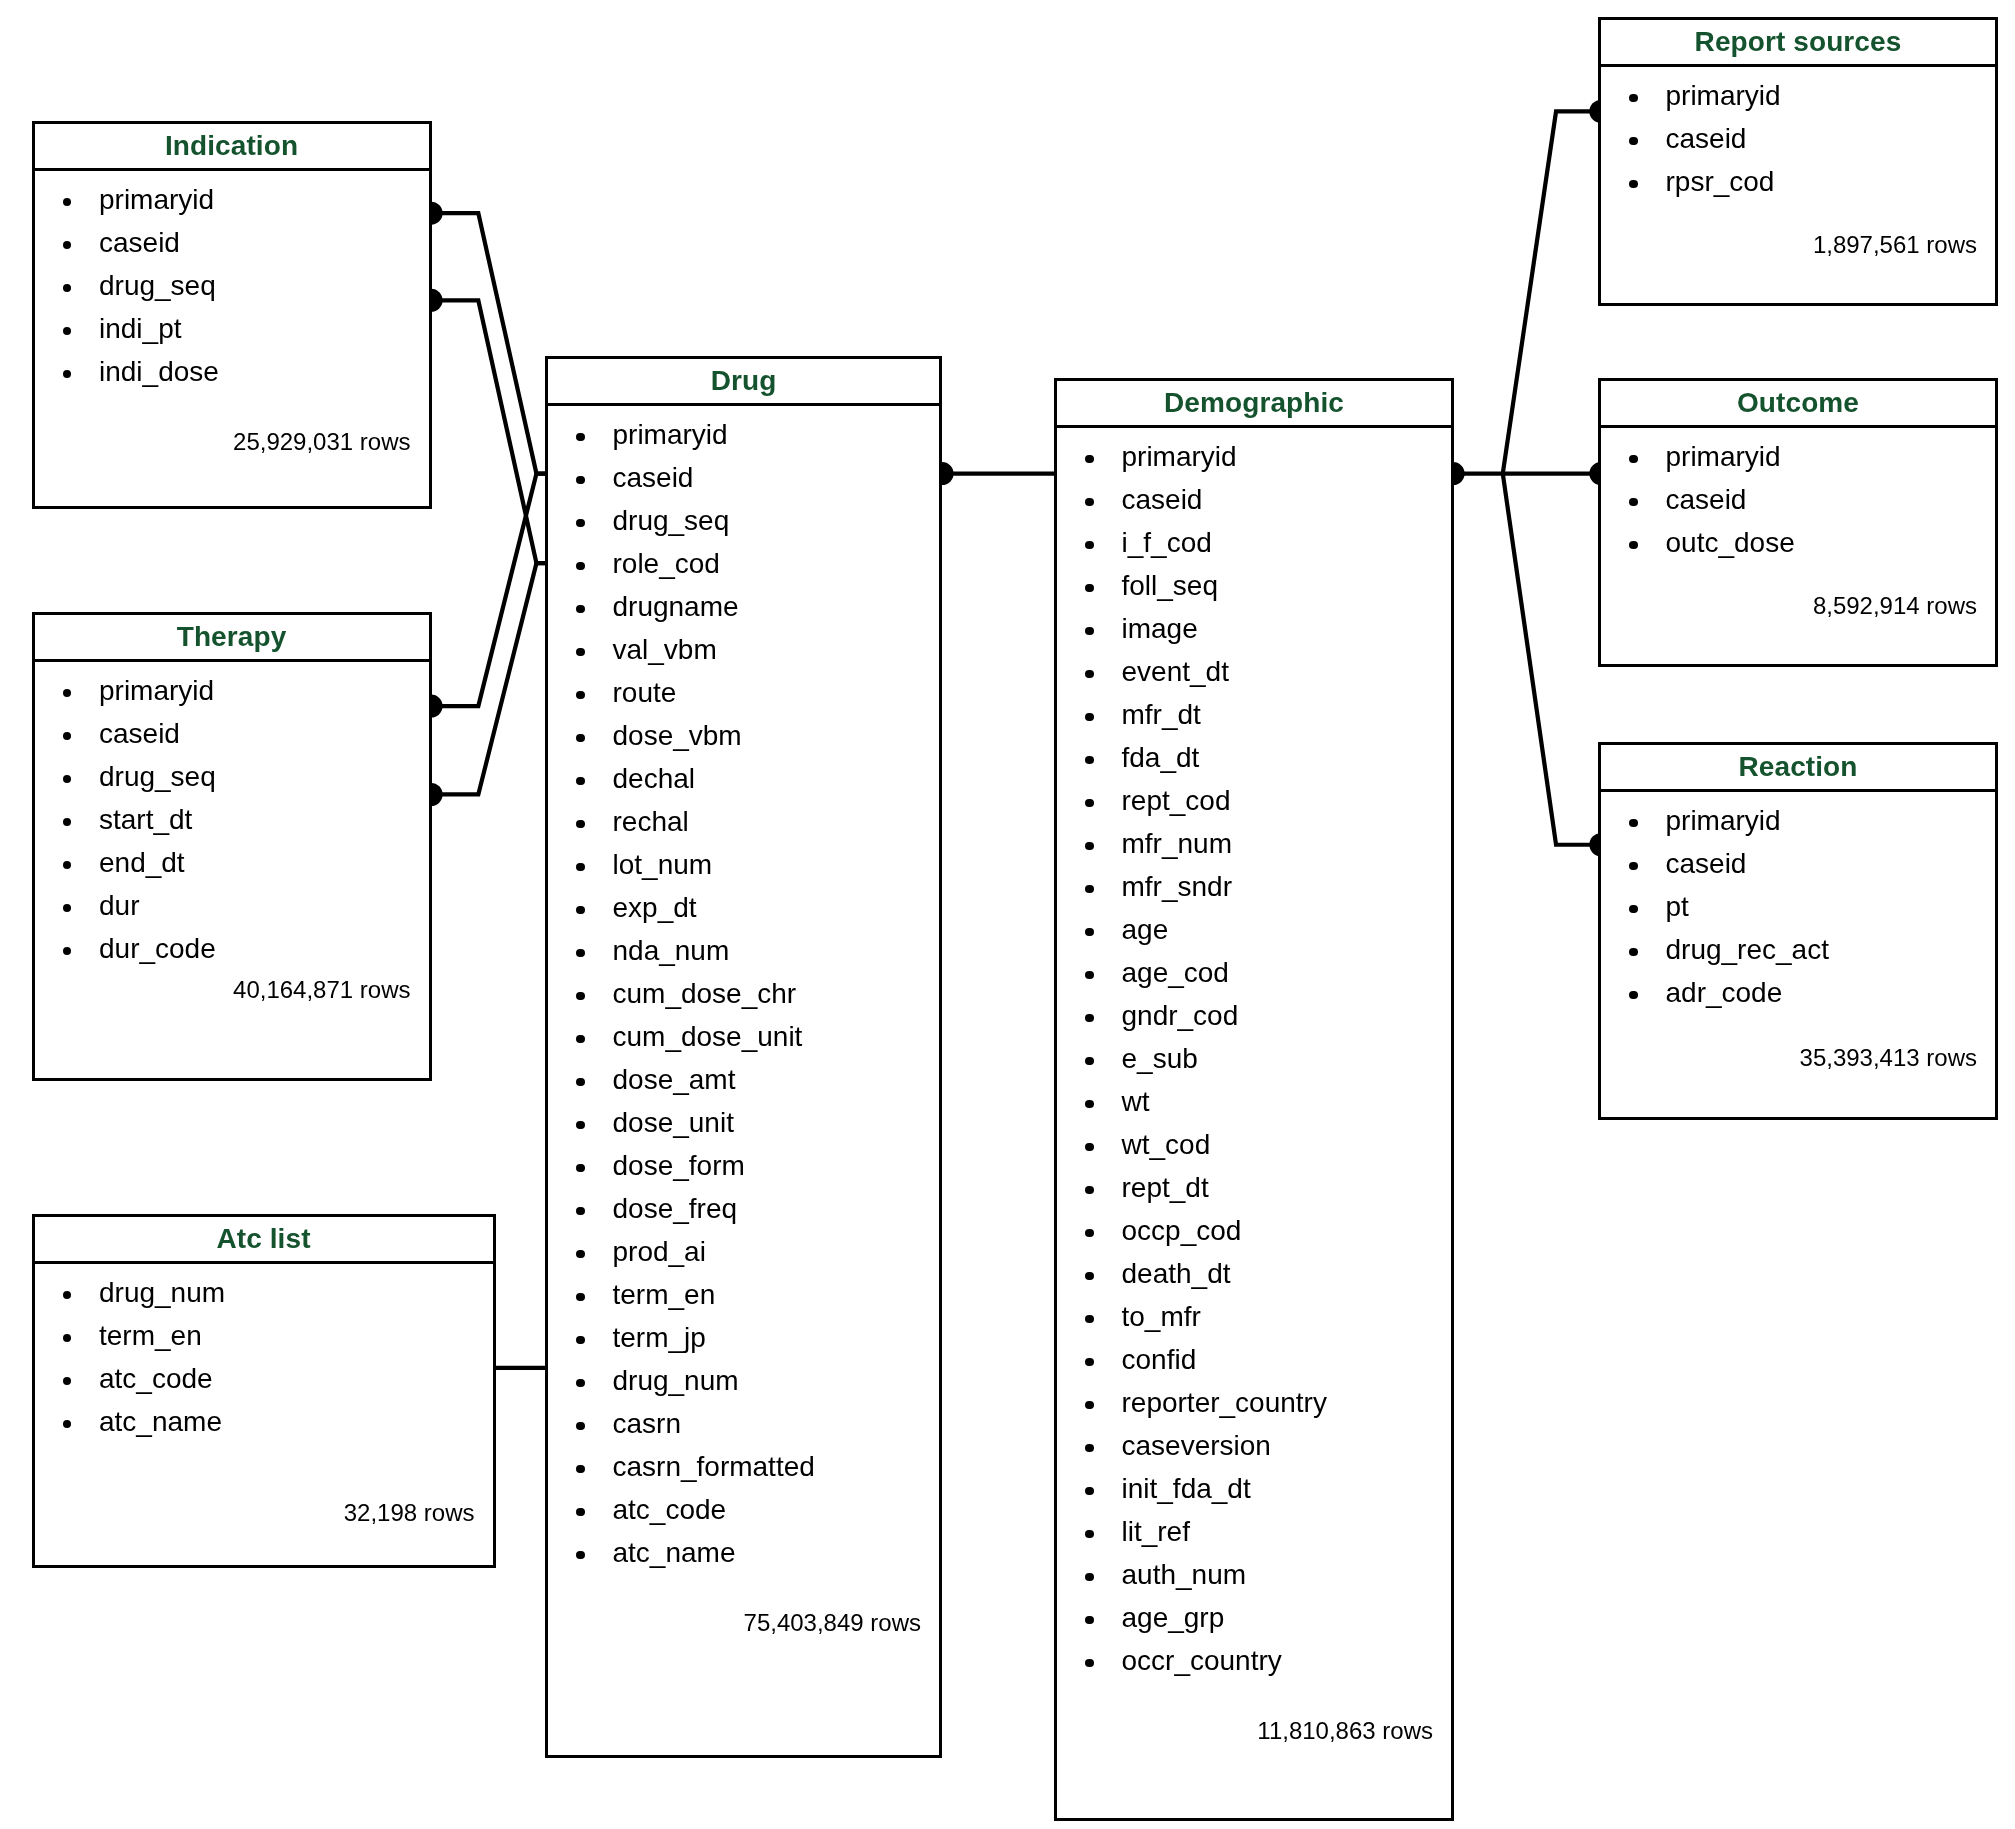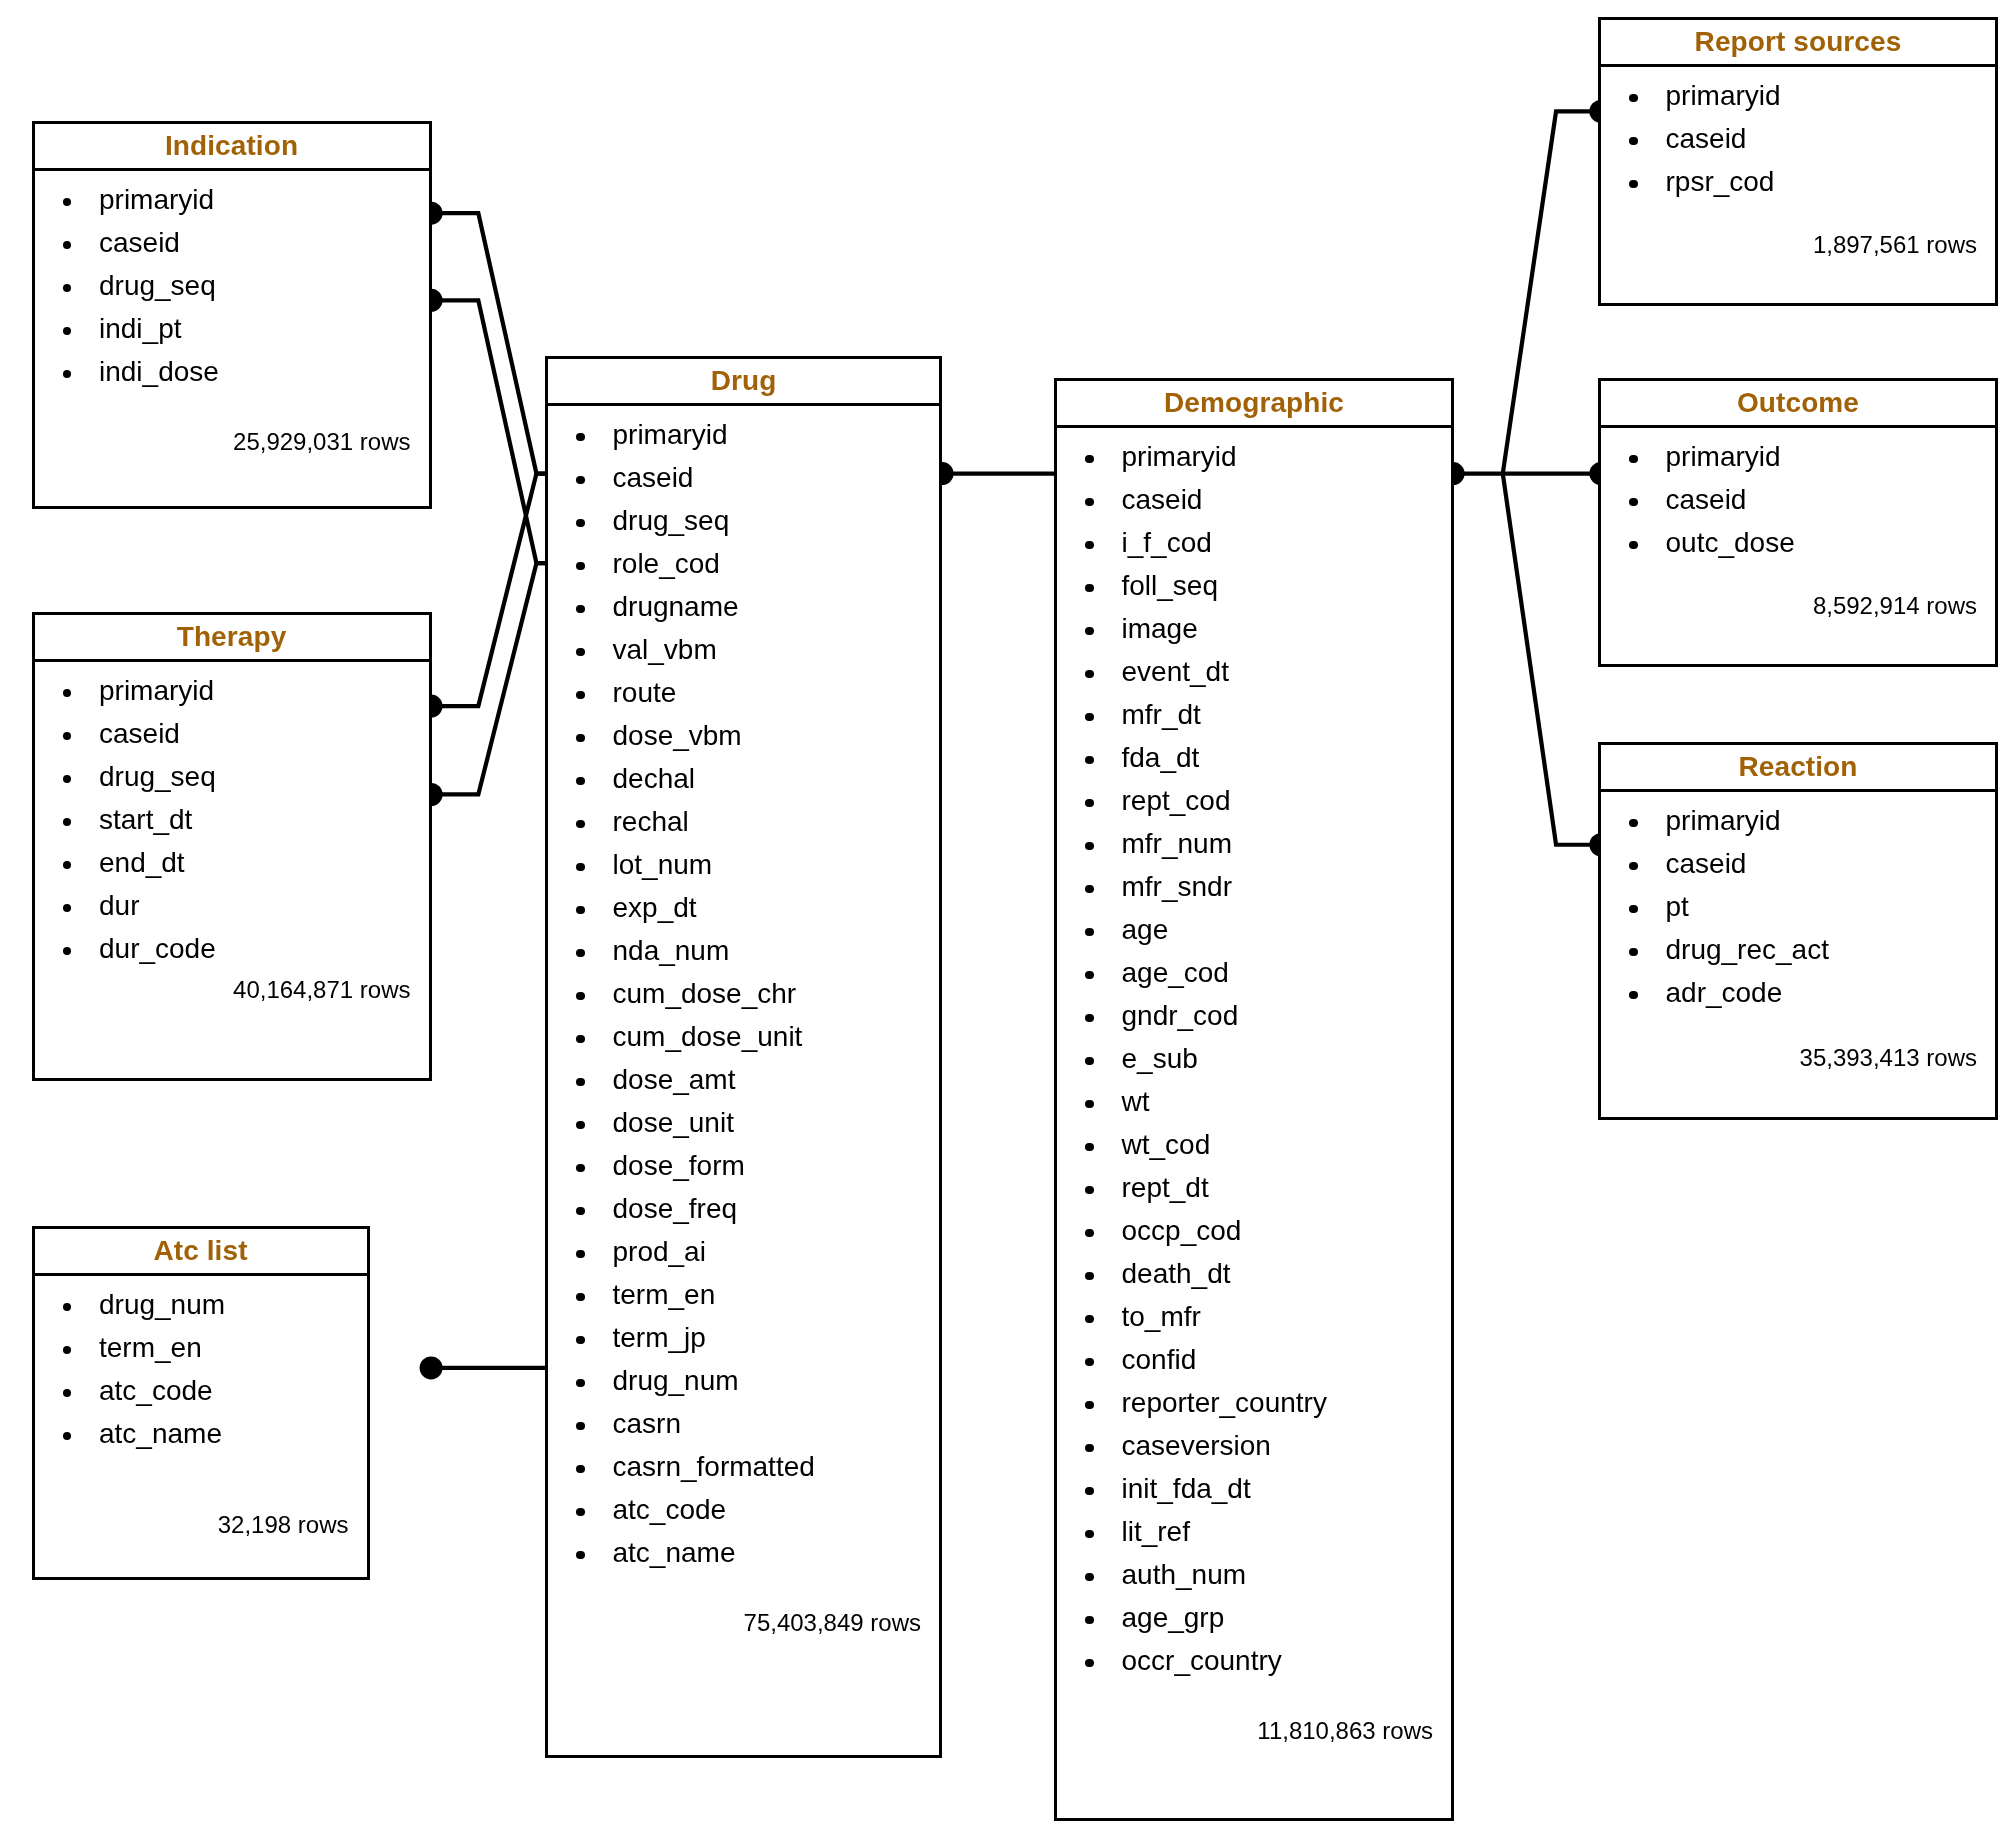--- a/index.html
+++ b/index.html
@@ -2,21 +2,21 @@
 <html style="font-size:9.7px"><head>
 <meta charset="utf-8">
 <style>
   html,body{margin:0;padding:0;background:#ffffff;}
   #canvas{position:relative;width:2015px;height:1830px;background:#ffffff;
           font-family:"Liberation Sans","DejaVu Sans",sans-serif;}
   svg.wires{position:absolute;left:0;top:0;width:2015px;height:1830px;overflow:visible;}
   .entity{position:absolute;box-sizing:border-box;border:3px solid #000;background:#fff;}
   .ent-title{box-sizing:border-box;width:100%;height:47px;border-bottom:3px solid #000;
              display:flex;align-items:center;justify-content:center;
-             font-weight:bold;font-size:28px;color:#a16207;letter-spacing:0.1px;}
+             font-weight:bold;font-size:28px;color:#14532d;letter-spacing:0.1px;}
   .ent-body{position:relative;padding:13.3px 0 0 0;}
   .attr{display:flex;align-items:flex-start;height:43px;line-height:31.5px;
         font-size:28px;color:#000;}
   .attr .dot{flex:0 0 auto;width:8.5px;height:8.5px;border-radius:50%;background:#000;
              margin:13.3px 0 0 28px;}
   .attr .nm{margin-left:28px;white-space:nowrap;}
   .rows{text-align:right;font-size:24px;color:#000;padding-right:18px;white-space:nowrap;}
 </style>
 </head>
 <body>
@@ -120,21 +120,21 @@
           <span class="nm">dur</span>
         </div>
       <div class="attr">
           <span class="dot"></span>
           <span class="nm">dur_code</span>
         </div>
       <div class="rows" style="">40,164,871 rows</div>
     </div>
   </div>
 
-  <div class="entity" style="left:31.5px;top:1214px;width:338px;height:354px;margin-top:12px;">
+  <div class="entity" style="left:31.5px;top:1214px;width:464px;height:354px;">
     <div class="ent-title">Atc list</div>
     <div class="ent-body">
       <div class="attr">
           <span class="dot"></span>
           <span class="nm">drug_num</span>
         </div>
       <div class="attr">
           <span class="dot"></span>
           <span class="nm">term_en</span>
         </div>

